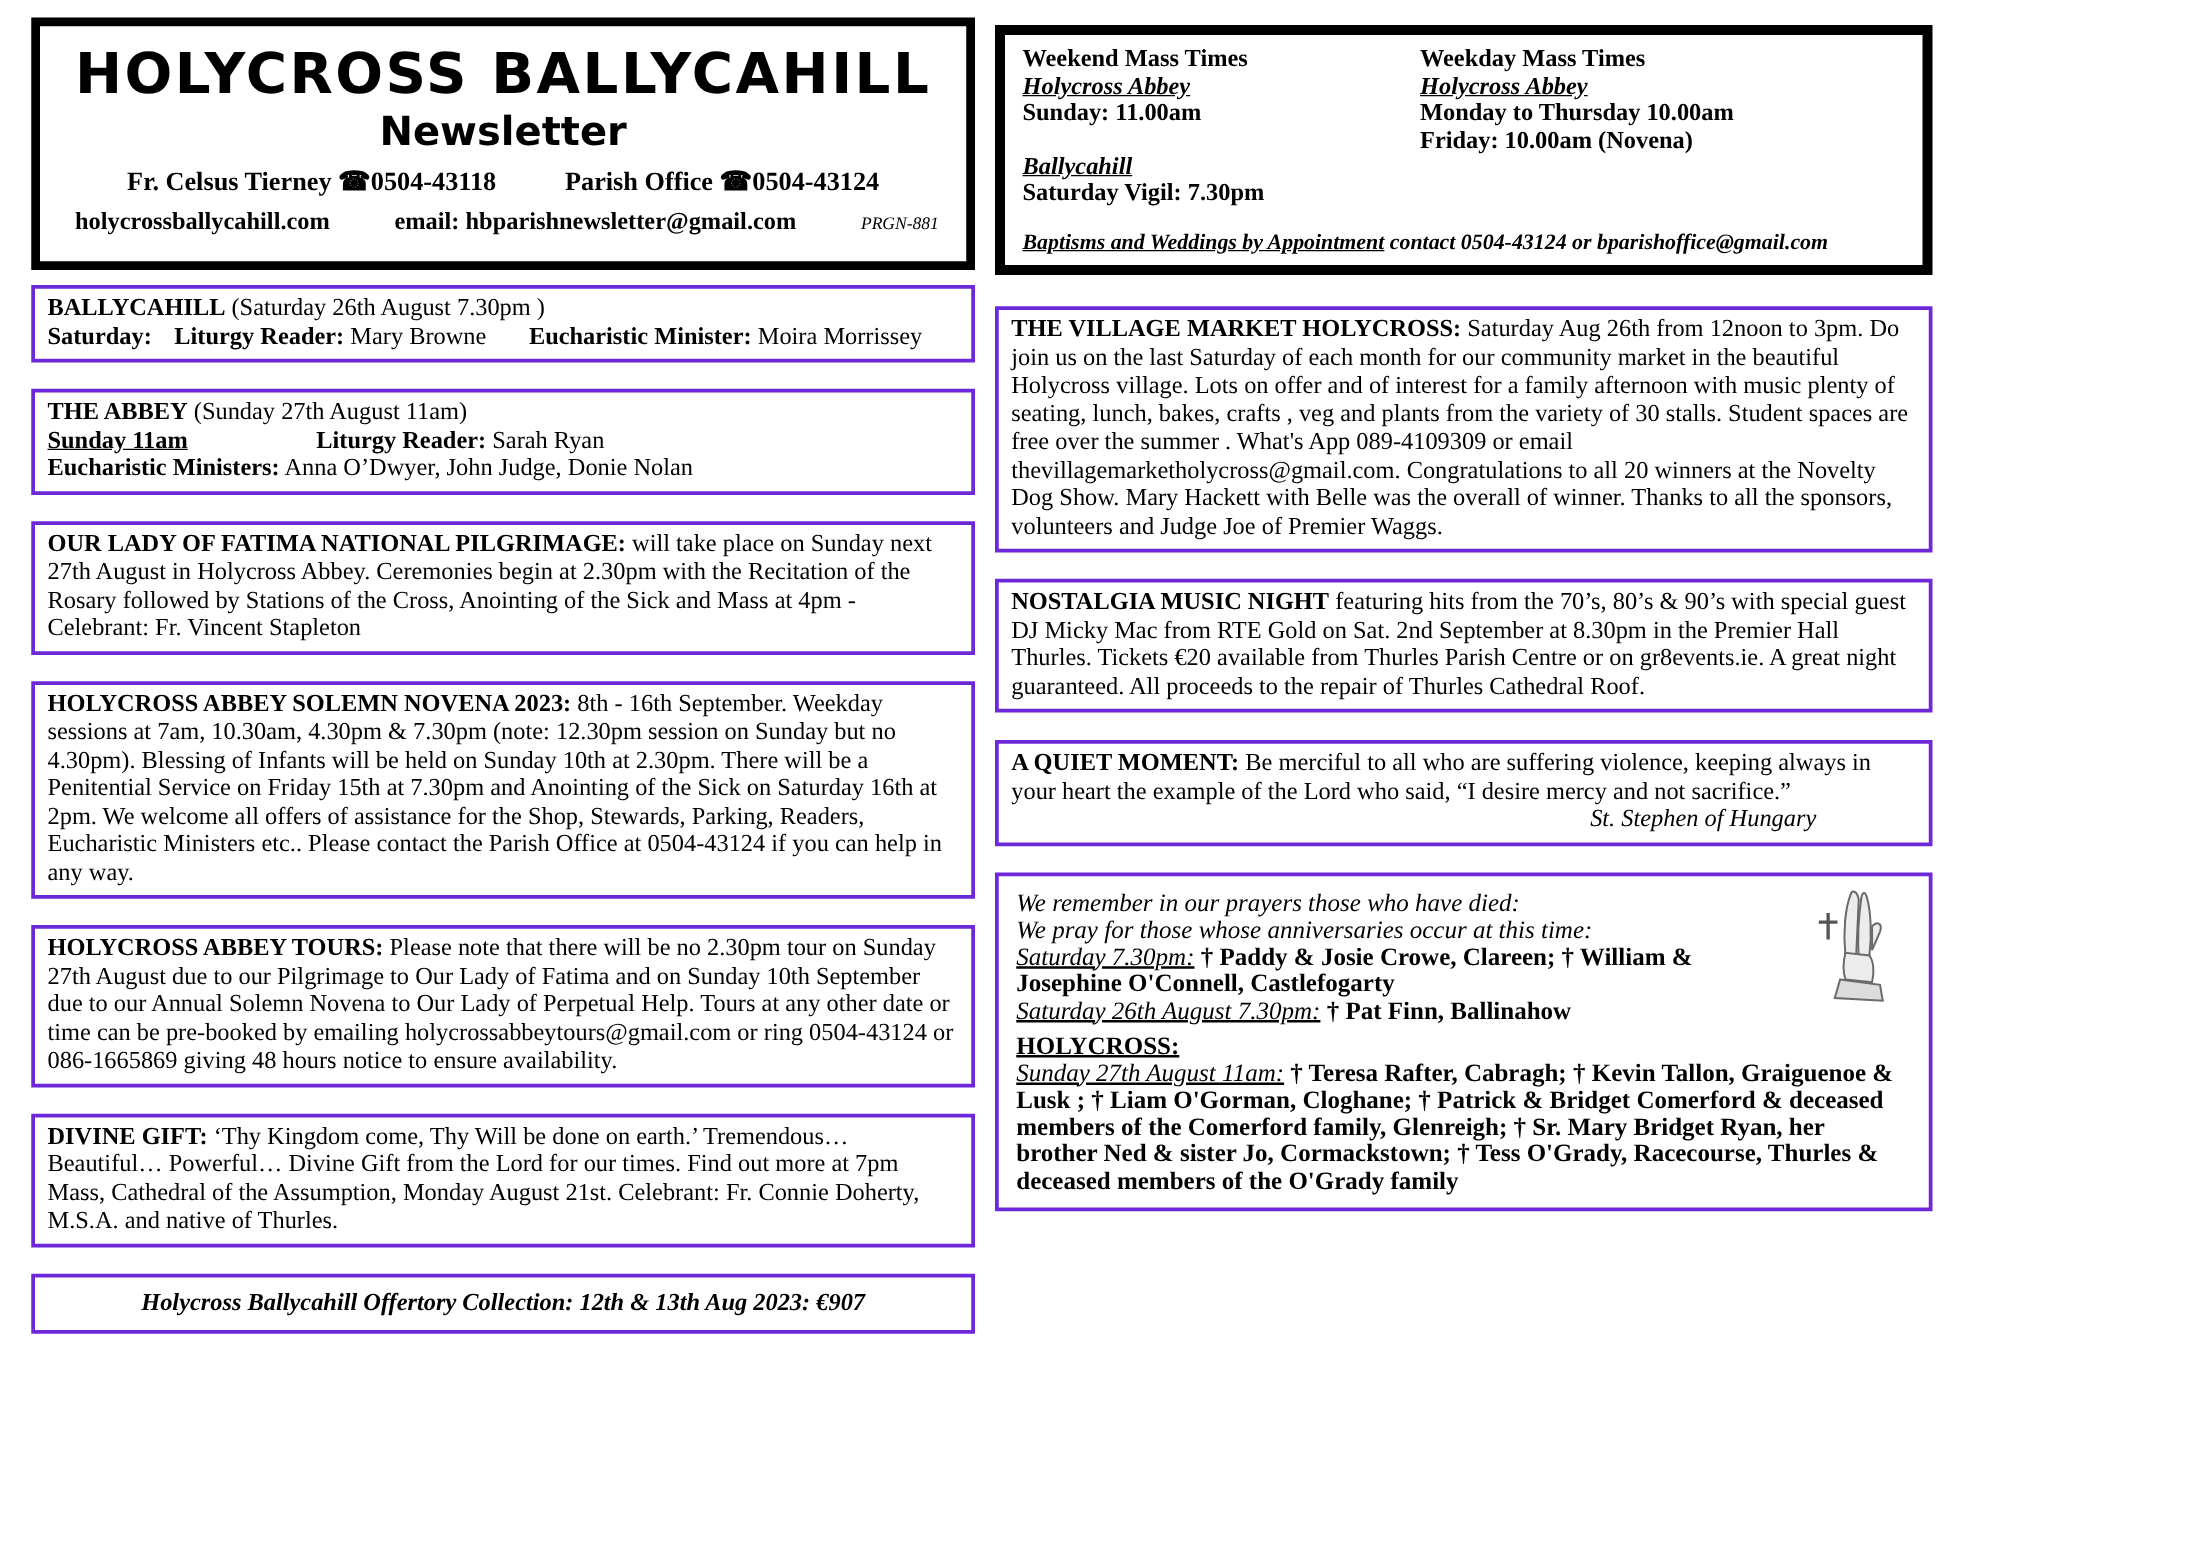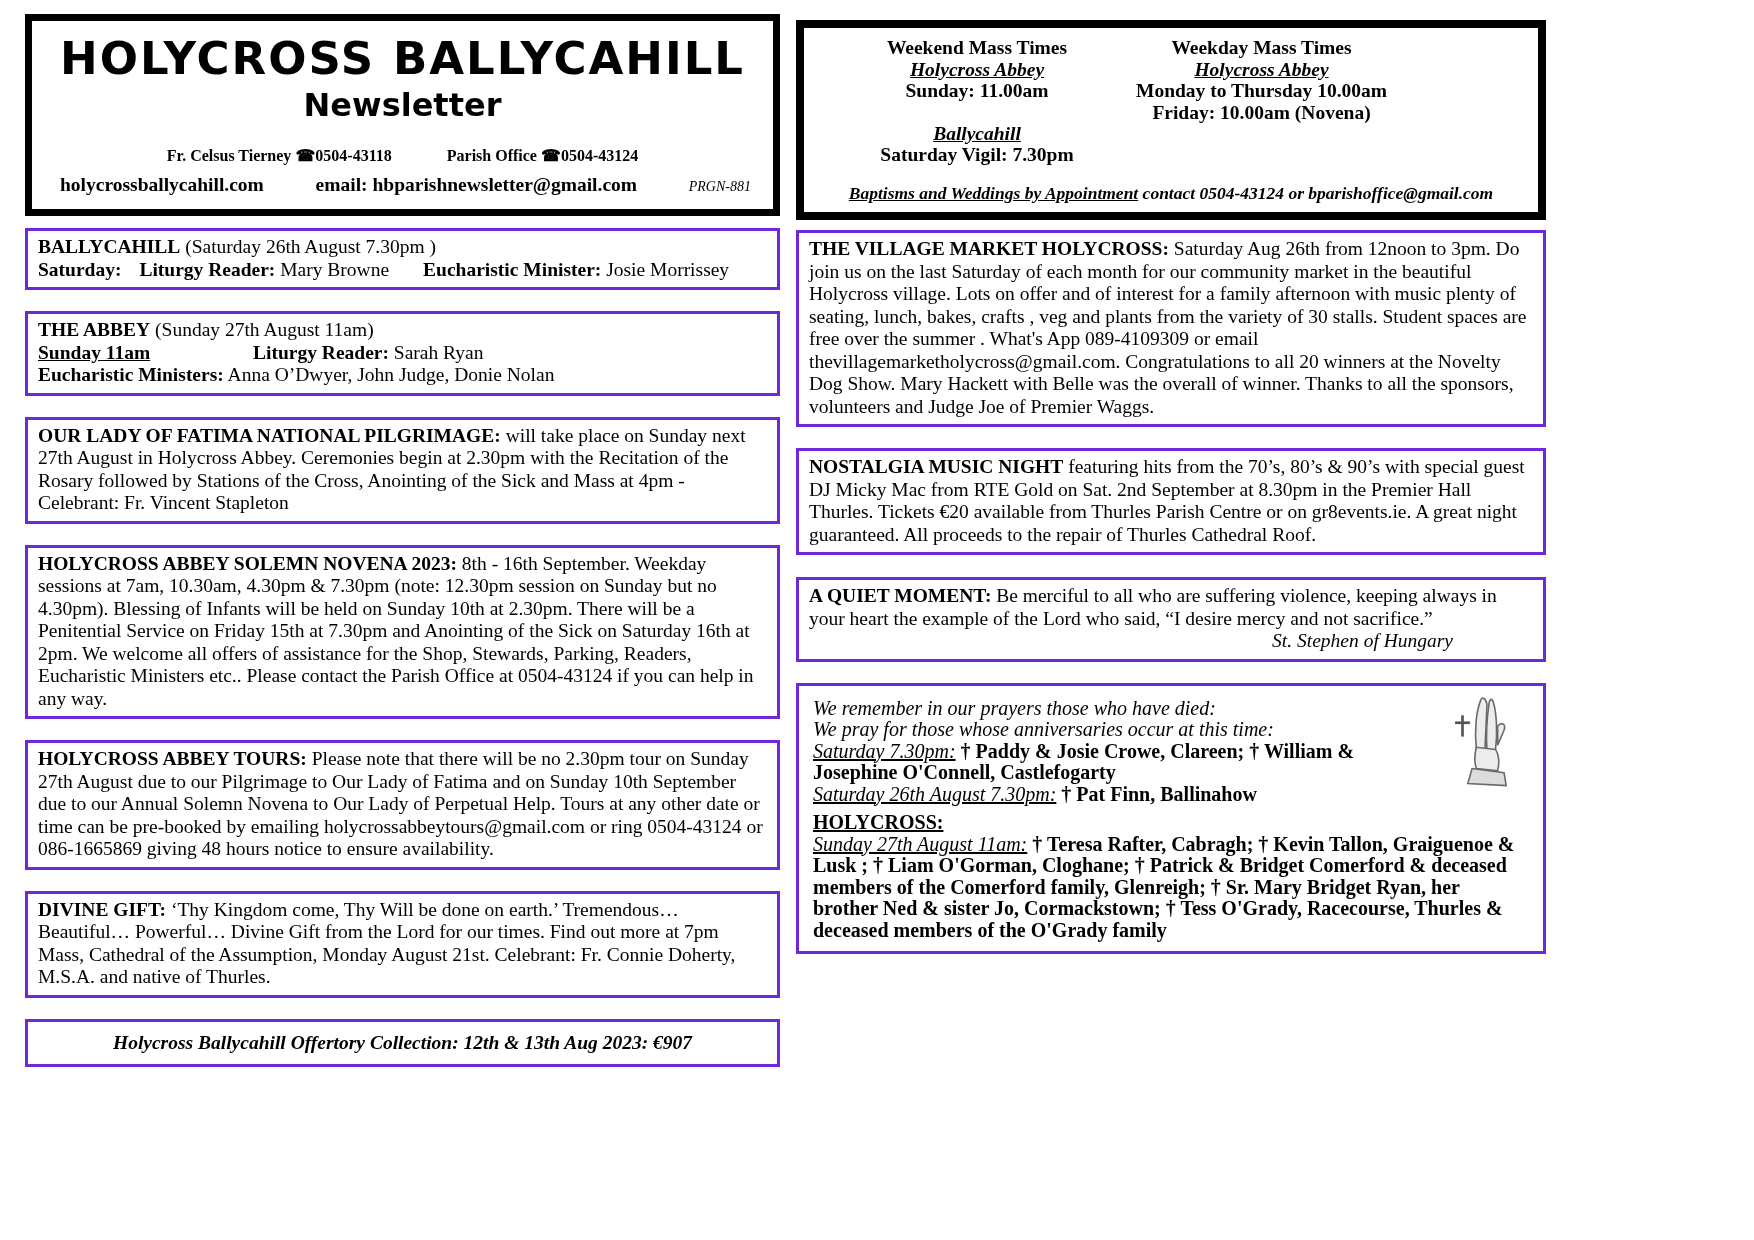--- a/index.html
+++ b/index.html
@@ -5,35 +5,35 @@
   html,body{margin:0;padding:0;background:#ffffff;}
   body{width:1754px;height:1240px;font-family:"Liberation Serif",serif;color:#000;overflow:hidden;}
   .page{display:flex;align-items:flex-start;padding:14px 0 0 25px;box-sizing:border-box;}
   .col-left{width:755px;margin-right:16px;flex:none;}
   .col-right{width:750px;flex:none;padding-top:6px;}
 
   
   .masthead{border:7px solid #000;box-sizing:border-box;height:202px;text-align:center;padding:14px 10px 6px;margin-bottom:12px;}
   .masthead .title{font-family:"DejaVu Sans",sans-serif;font-weight:bold;font-size:45px;letter-spacing:2px;line-height:1.05;}
   .masthead .subtitle{font-family:"DejaVu Sans",sans-serif;font-weight:bold;font-size:32px;margin-top:4px;}
-  .masthead .contact{font-weight:bold;font-size:16px;margin-top:22px;display:flex;justify-content:center;gap:55px;}
+  .masthead .contact{font-weight:bold;font-size:21px;margin-top:9px;display:flex;justify-content:center;gap:55px;}
   .masthead .webline{font-weight:bold;font-size:19.5px;margin-top:9px;display:flex;justify-content:space-between;align-items:baseline;padding:0 12px 0 18px;}
   .code{font-style:italic;font-weight:normal;font-size:14px;}
   .ph{font-weight:bold;}
 
   
   .box{border:3px solid #6d28d9;box-sizing:border-box;width:100%;padding:5px 10px 6px;margin-bottom:21px;font-size:19.5px;line-height:22.5px;background:#fff;}
   .box p{margin:0;}
   .tab{display:inline-block;width:215px;}
   .gap2{margin-right:18px;}
   .gap3{margin-right:34px;}
   .offertory{text-align:center;font-weight:bold;font-style:italic;padding:10px 10px;}
 
   
-  .massbox{border:8px solid #000;box-sizing:border-box;height:200px;padding:9px 14px 6px;margin-bottom:10px;font-weight:bold;font-size:19.5px;line-height:21.5px;text-align:center;}
+  .massbox{border:8px solid #000;box-sizing:border-box;height:200px;padding:9px 14px 6px;margin-bottom:25px;font-weight:bold;font-size:19.5px;line-height:21.5px;}
   .masscols{display:flex;}
   .masscol-l{width:318px;flex:none;}
   .ul-bi{font-style:italic;text-decoration:underline;}
   .spacer{height:21px;}
   .baptisms{font-style:italic;font-size:17.5px;margin-top:17px;}
   .baptisms .u{text-decoration:underline;}
 
   
   .attribution{text-align:right;font-style:italic;font-weight:normal;padding-right:80px;margin-top:1px;}
 
@@ -63,21 +63,21 @@
       </div>
       <div class="webline">
         <span>holycrossballycahill.com</span>
         <span><span>email:</span> <span>hbparishnewsletter@gmail.com</span></span>
         <span class="code">PRGN-881</span>
       </div>
     </div>
 
     <div class="box">
       <p><b>BALLYCAHILL</b><span> (Saturday 26th August 7.30pm )</span></p>
-      <p><b class="gap2">Saturday:</b><b>Liturgy Reader:</b> <span class="gap3">Mary Browne</span><b>Eucharistic Minister:</b> <span>Josie Morrissey</span></p>
+      <p><b class="gap2">Saturday:</b><b>Liturgy Reader:</b> <span class="gap3">Mary Browne</span><b>Eucharistic Minister:</b> <span>Moira Morrissey</span></p>
     </div>
 
     <div class="box">
       <p><b>THE ABBEY</b><span> (Sunday 27th August 11am)</span></p>
       <p><b class="tab" style="text-decoration:underline;">Sunday 11am</b><b>Liturgy Reader:</b><span> Sarah Ryan</span></p>
       <p><b>Eucharistic Ministers:</b><span>  Anna O’Dwyer, John Judge, Donie Nolan</span></p>
     </div>
 
     <div class="box">
       <p><b>OUR LADY OF FATIMA NATIONAL PILGRIMAGE:</b><span> will take place on Sunday next 27th August in Holycross Abbey. Ceremonies begin at 2.30pm with the Recitation of the Rosary followed by Stations of the Cross, Anointing of the Sick and Mass at 4pm - Celebrant: Fr. Vincent Stapleton</span></p>

